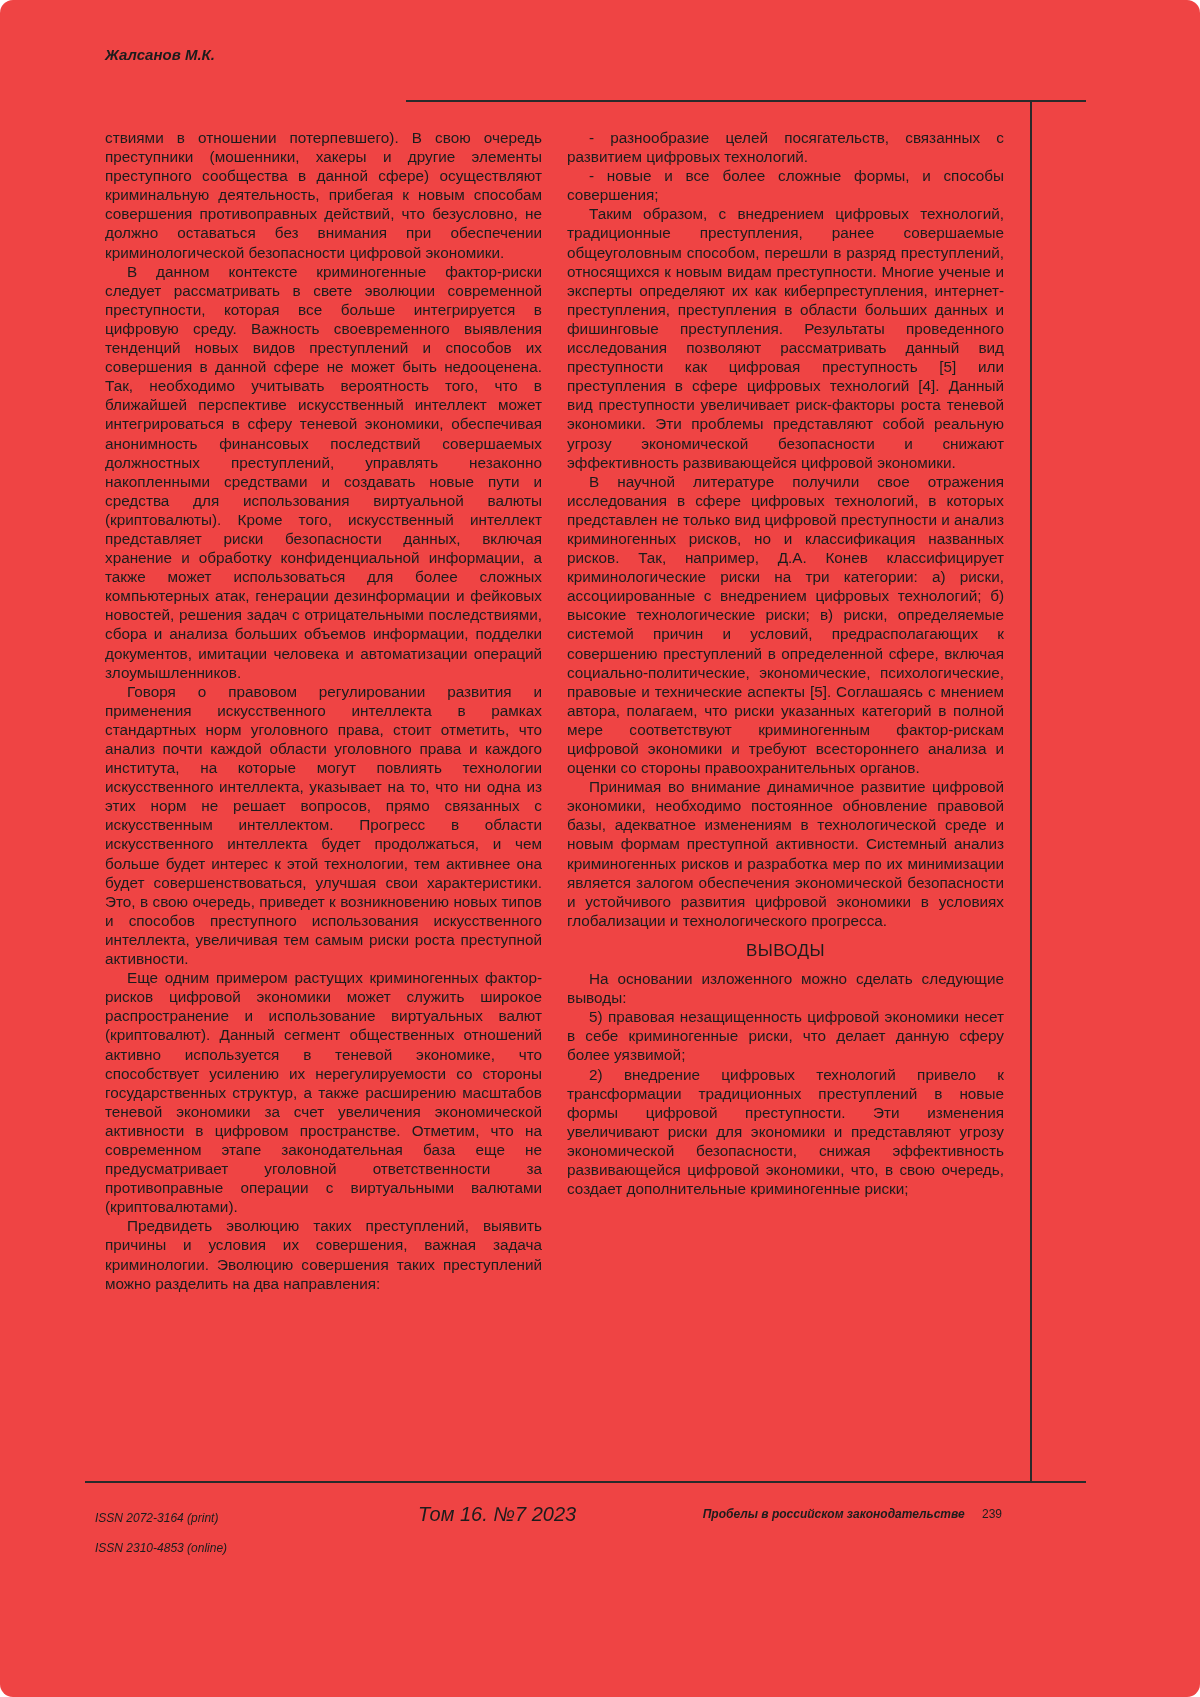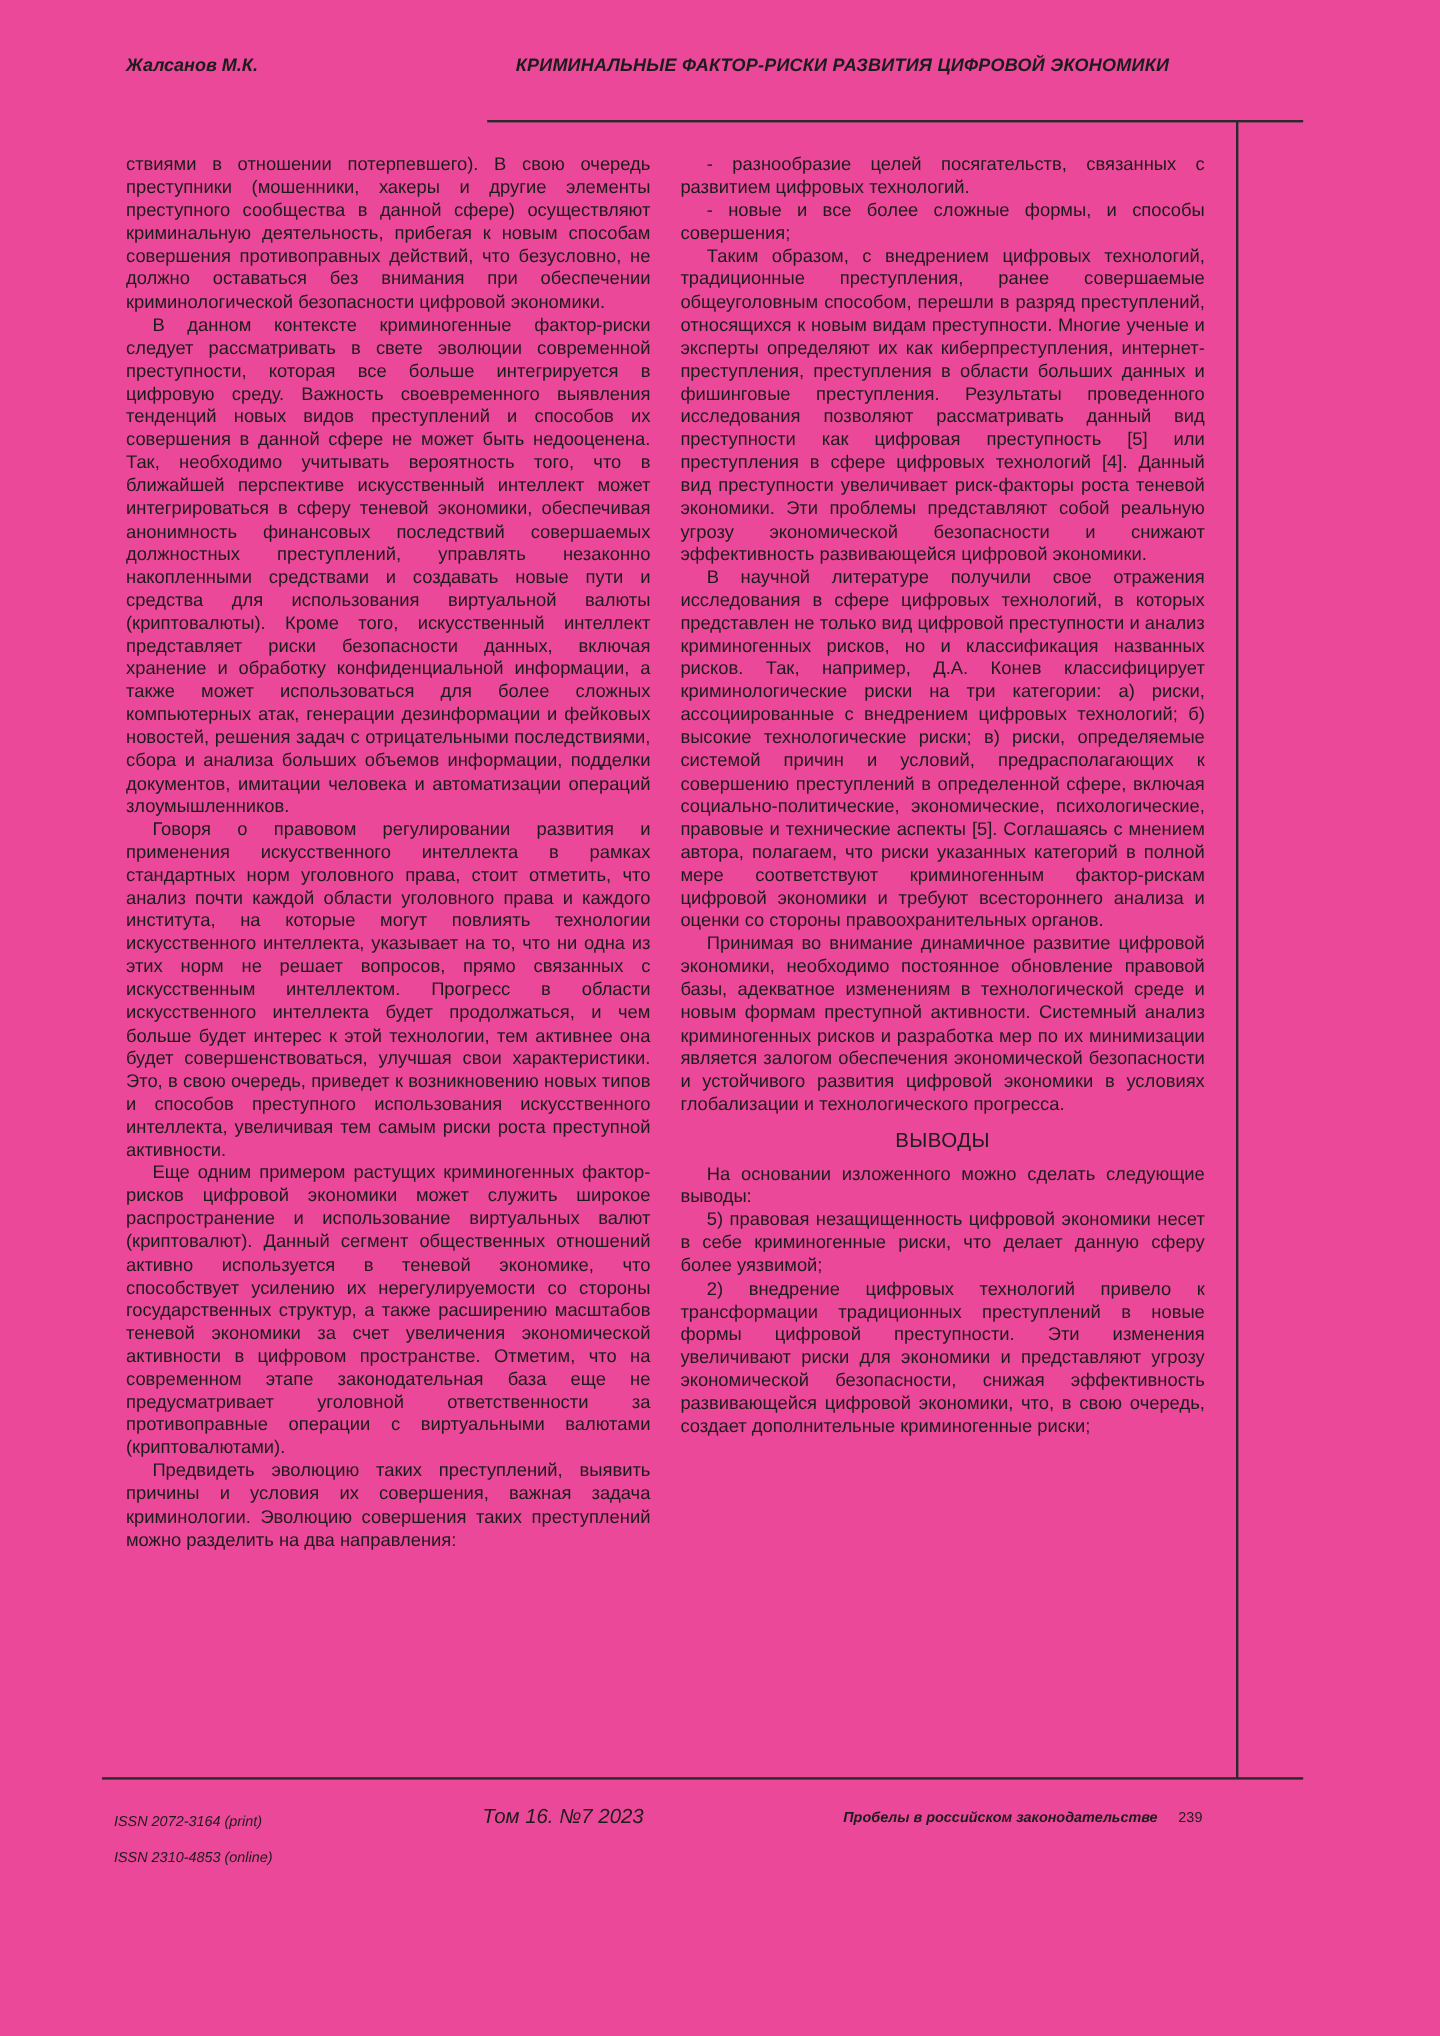--- a/index.html
+++ b/index.html
@@ -4,24 +4,25 @@
 <style>
   html, body {
     margin: 0;
     padding: 0;
     background: #ffffff;
   }
   .page {
     position: relative;
     width: 1200px;
     height: 1697px;
-    background: #ec4899;
+    background: #ef4444;
     font-family: "Liberation Sans", sans-serif;
     color: #1c1c1c;
     overflow: hidden;
+    border-radius: 13px;
   }
 
   
   .author {
     position: absolute;
     left: 105px;
     top: 46px;
     font-size: 15px;
     font-weight: bold;
     font-style: italic;
@@ -100,23 +101,23 @@
   .footer-issn {
     position: absolute;
     left: 95px;
     top: 1503px;
     font-size: 12px;
     font-style: italic;
     line-height: 30px;
   }
   .footer-issue {
     position: absolute;
-    left: 402px;
+    left: 418px;
     top: 1503px;
-    font-size: 17px;
+    font-size: 20px;
     font-style: italic;
     line-height: 22px;
   }
   .footer-journal {
     position: absolute;
     right: 198px;
     top: 1503px;
     font-size: 12px;
     line-height: 22px;
     white-space: nowrap;
@@ -130,21 +131,20 @@
     font-style: normal;
     font-weight: 400;
   }
 </style>
 </head>
 <body>
 
 <div class="page">
 
   <div class="author">Жалсанов М.К.</div>
-  <div class="running-title">КРИМИНАЛЬНЫЕ ФАКТОР-РИСКИ РАЗВИТИЯ ЦИФРОВОЙ ЭКОНОМИКИ</div>
 
   <div class="rule-top"></div>
   <div class="rule-vertical"></div>
   <div class="rule-bottom"></div>
 
   <div class="column column-left">
     <p class="para first">ствиями в отношении потерпевшего). В свою очередь преступники (мошенники, хакеры и другие элементы преступного сообщества в данной сфере) осуществляют криминальную деятельность, прибегая к новым способам совершения противоправных действий, что безусловно, не должно оставаться без внимания при обеспечении криминологической безопасности цифровой экономики.</p>
     <p class="para">В данном контексте криминогенные фактор-риски следует рассматривать в свете эволюции современной преступности, которая все больше интегрируется в цифровую среду. Важность своевременного выявления тенденций новых видов преступлений и способов их совершения в данной сфере не может быть недооценена. Так, необходимо учитывать вероятность того, что в ближайшей перспективе искусственный интеллект может интегрироваться в сферу теневой экономики, обеспечивая анонимность финансовых последствий совершаемых должностных преступлений, управлять незаконно накопленными средствами и создавать новые пути и средства для использования виртуальной валюты (криптовалюты). Кроме того, искусственный интеллект представляет риски безопасности данных, включая хранение и обработку конфиденциальной информации, а также может использоваться для более сложных компьютерных атак, генерации дезинформации и фейковых новостей, решения задач с отрицательными последствиями, сбора и анализа больших объемов информации, подделки документов, имитации человека и автоматизации операций злоумышленников.</p>
     <p class="para">Говоря о правовом регулировании развития и применения искусственного интеллекта в рамках стандартных норм уголовного права, стоит отметить, что анализ почти каждой области уголовного права и каждого института, на которые могут повлиять технологии искусственного интеллекта, указывает на то, что ни одна из этих норм не решает вопросов, прямо связанных с искусственным интеллектом. Прогресс в области искусственного интеллекта будет продолжаться, и чем больше будет интерес к этой технологии, тем активнее она будет совершенствоваться, улучшая свои характеристики. Это, в свою очередь, приведет к возникновению новых типов и способов преступного использования искусственного интеллекта, увеличивая тем самым риски роста преступной активности.</p>
     <p class="para">Еще одним примером растущих криминогенных фактор-рисков цифровой экономики может служить широкое распространение и использование виртуальных валют (криптовалют). Данный сегмент общественных отношений активно используется в теневой экономике, что способствует усилению их нерегулируемости со стороны государственных структур, а также расширению масштабов теневой экономики за счет увеличения экономической активности в цифровом пространстве. Отметим, что на современном этапе законодательная база еще не предусматривает уголовной ответственности за противоправные операции с виртуальными валютами (криптовалютами).</p>

